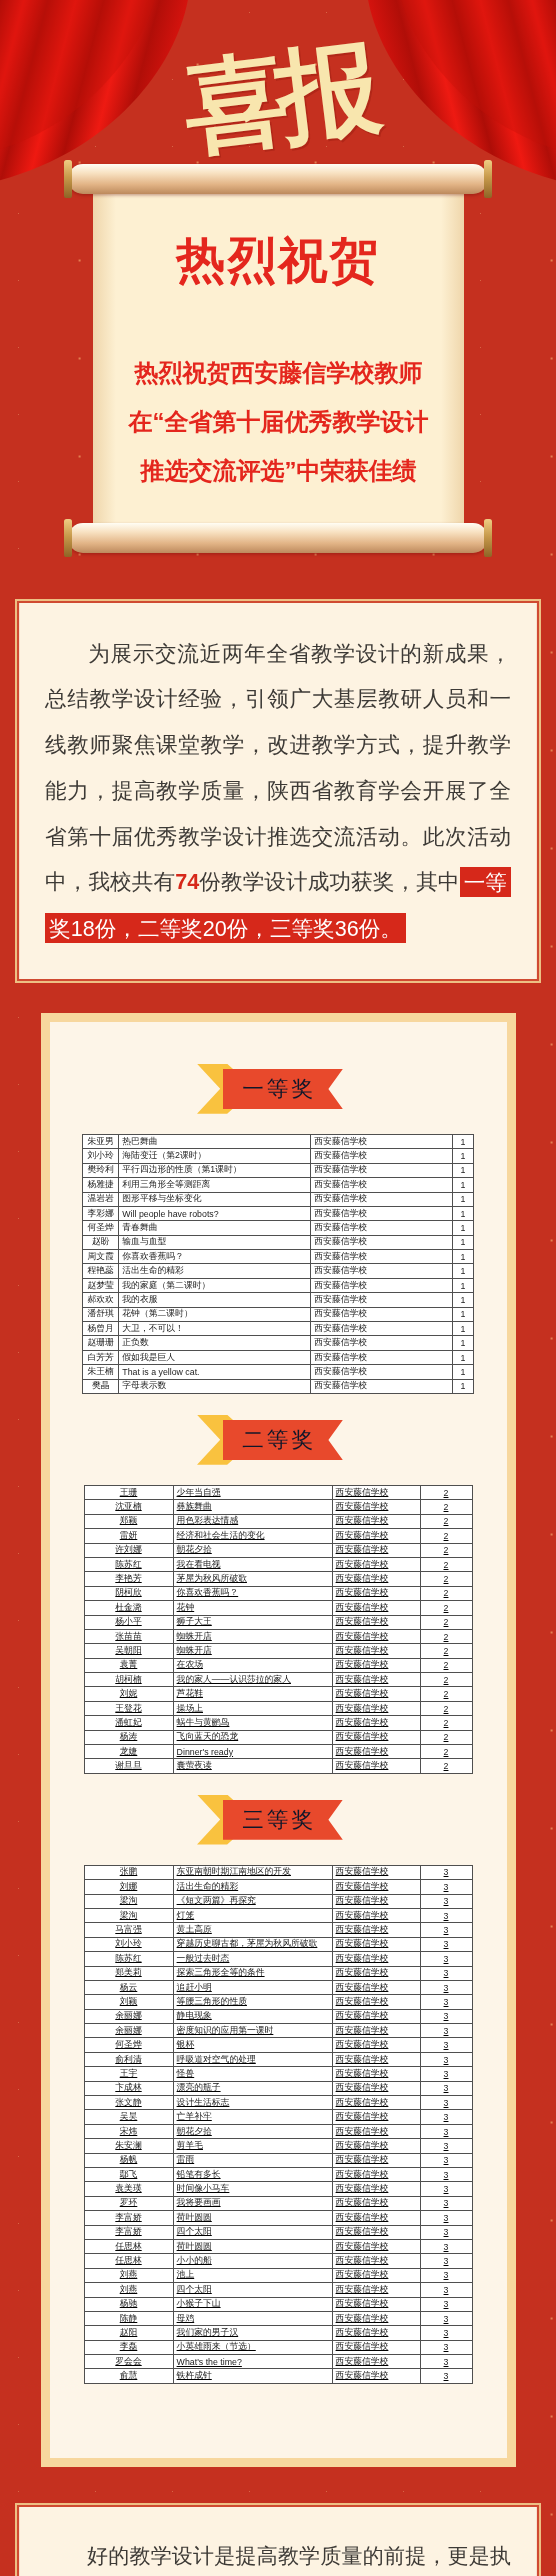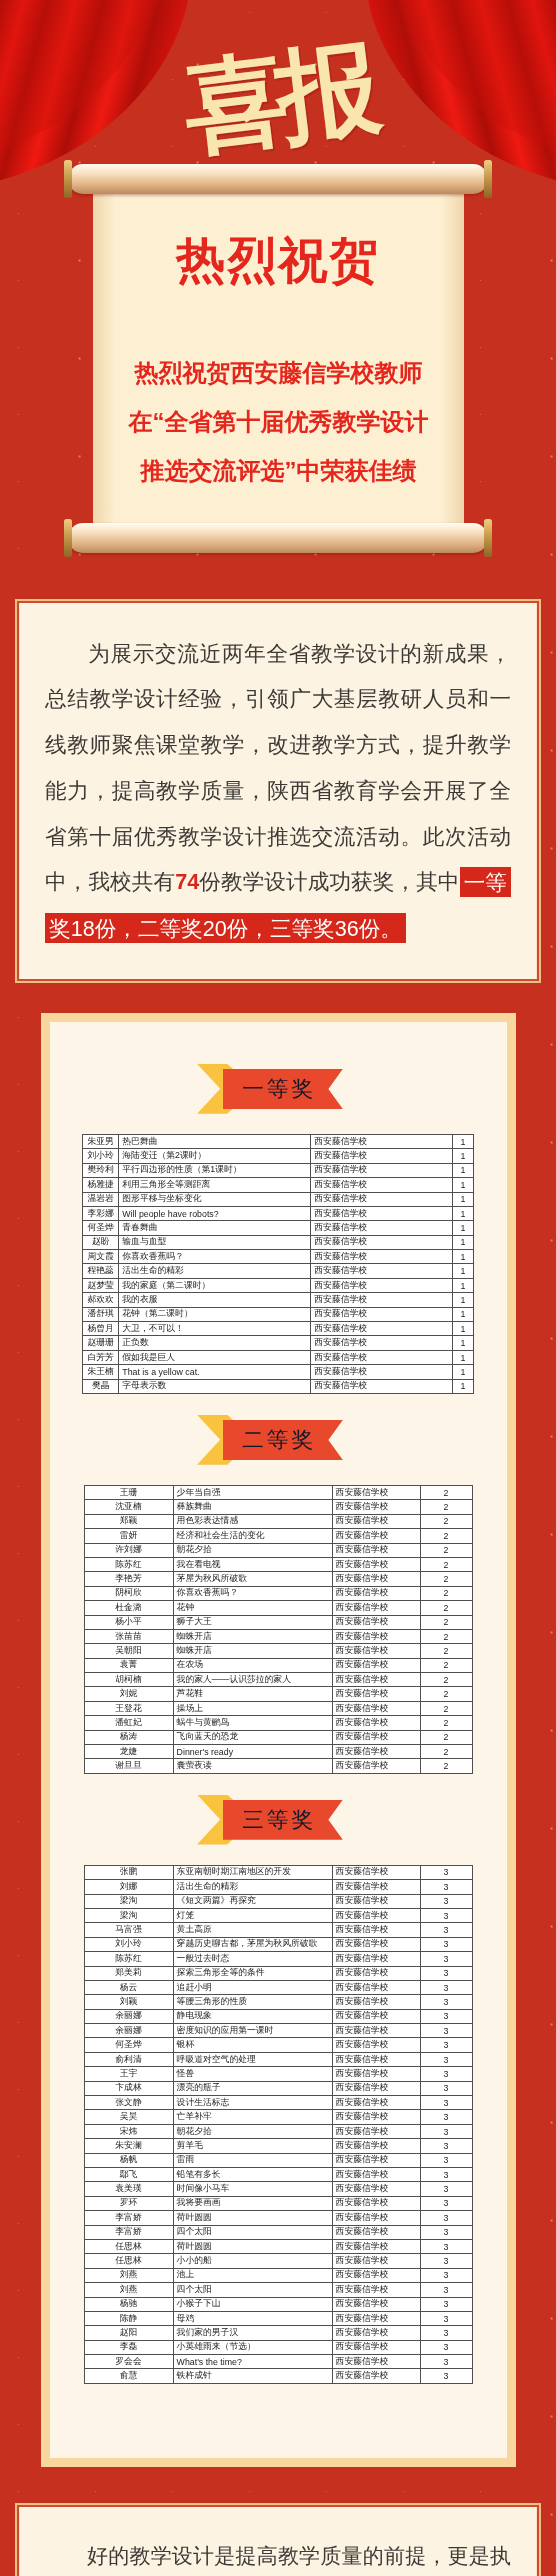--- a/index.html
+++ b/index.html
@@ -66,21 +66,21 @@
     clip-path:polygon(0 0,52% 0,100% 50%,52% 100%,0 100%,40% 50%);
   }
   .badge .main{
     position:absolute;left:9.3px;top:0;width:120px;height:40px;background:#e8492c;
     clip-path:polygon(0 0,100% 0,88% 50%,100% 100%,0 100%);
     display:flex;align-items:center;justify-content:center;
   }
   .badge .label{color:#0f172a;font-size:21.6px;font-weight:normal;letter-spacing:3.1px;padding-right:7.2px;}
   table.award{border-collapse:collapse;margin:16px auto;background:#fff;table-layout:fixed;}
   table.t1{width:391px;}
-  table.t23{width:386px;}
+  table.t23{width:386px;text-decoration:underline;}
   table.award td{
     border:0.5px solid #4f4f4f;height:12.4px;font-size:8.8px;color:#222;
     padding:0.5px 3.1px;overflow:hidden;white-space:nowrap;
   }
   td.c{text-align:center;}
   td.l{text-align:left;}
   .card.closing{margin-top:36px;}
   .card.closing p{font-size:21px;line-height:1.98;}
 </style>
 </head>

